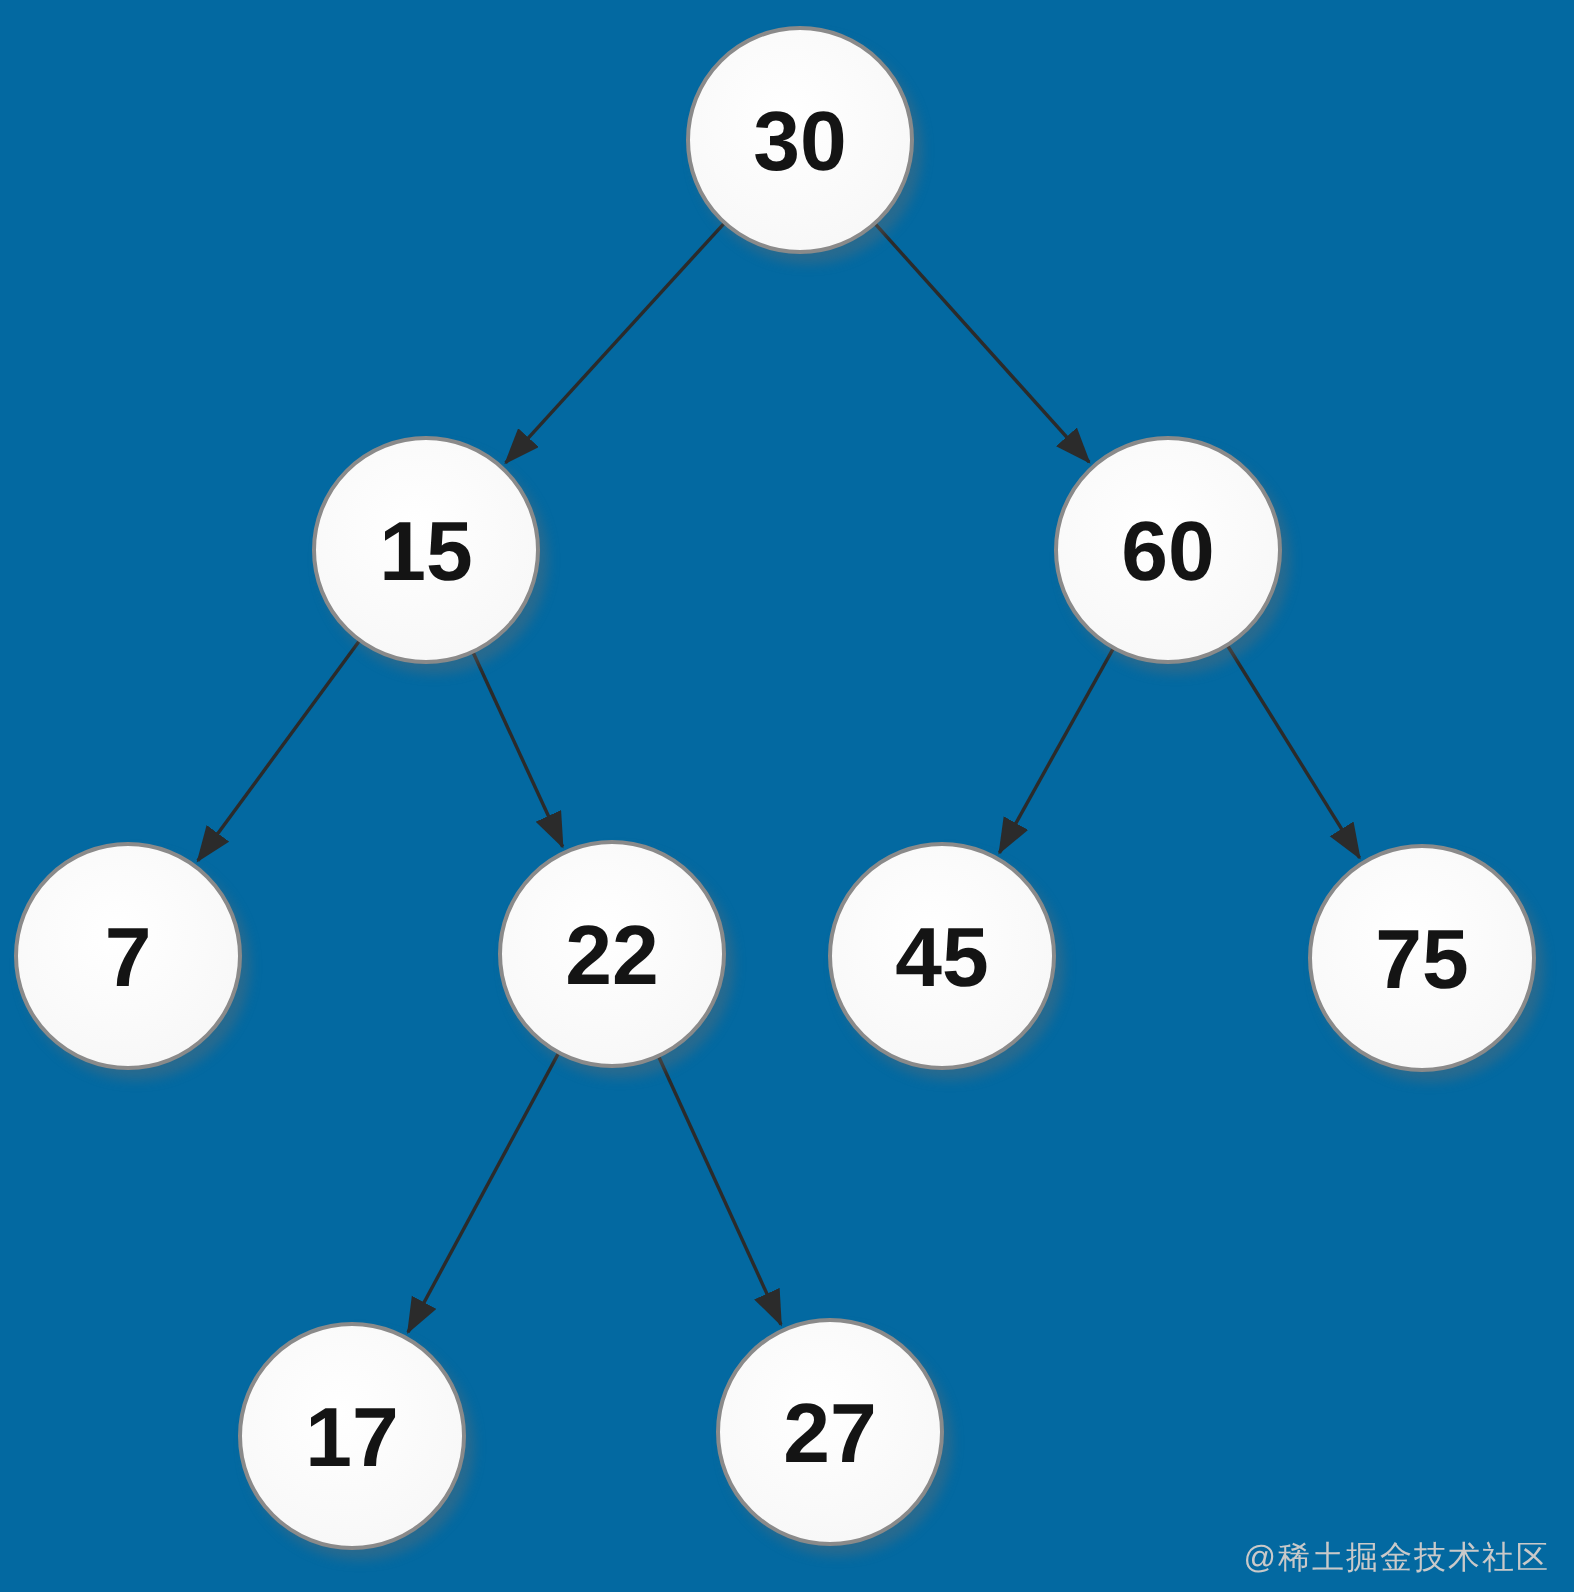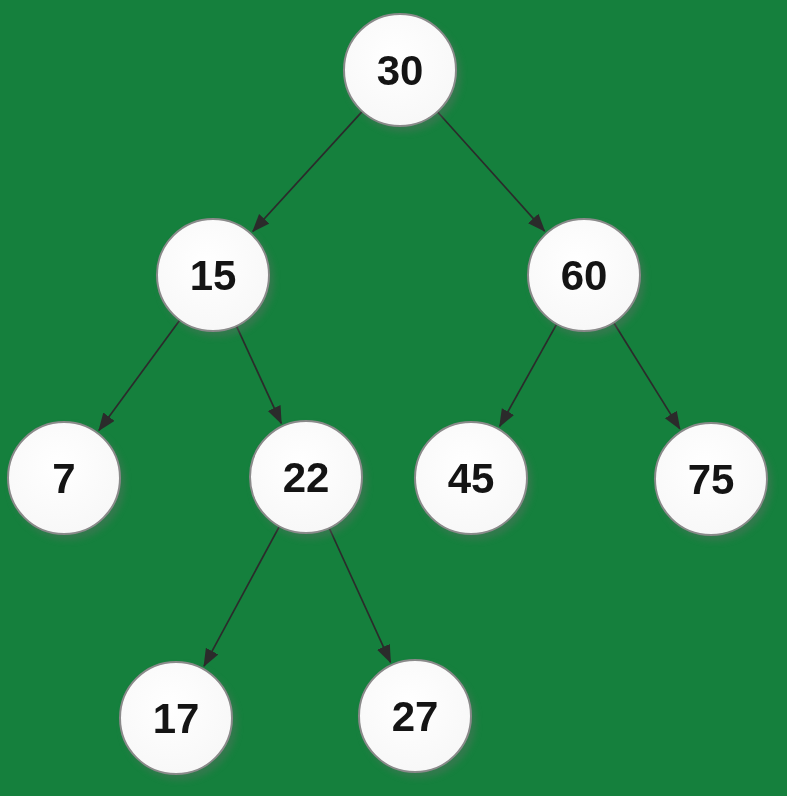--- a/index.html
+++ b/index.html
@@ -8,21 +8,21 @@
     width: 787px;
     height: 796px;
     background: #ffffff;
     overflow: hidden;
     font-family: "Liberation Sans", sans-serif;
   }
   .stage {
     position: relative;
     width: 787px;
     height: 796px;
-    background: #15803d;
+    background: #0369a1;
   }
   svg.tree-canvas {
     display: block;
     width: 787px;
     height: 796px;
   }
   .node-circle {
     filter: drop-shadow(4px 5px 3px rgba(110,110,110,0.35));
   }
   .node-label {
@@ -100,13 +100,14 @@
         <g>
           <circle cx="176" cy="718" r="56" class="node-circle" fill="url(#nodeGrad)" stroke="#8a8a8a" stroke-width="2"></circle>
           <text x="176" y="718" dy="0.36em" class="node-label" fill="#141414">17</text>
         </g>
         <g>
           <circle cx="415" cy="716" r="56" class="node-circle" fill="url(#nodeGrad)" stroke="#8a8a8a" stroke-width="2"></circle>
           <text x="415" y="716" dy="0.36em" class="node-label" fill="#141414">27</text>
         </g>
       </g>
   </svg>
+  <div class="watermark" style="color: rgb(201, 201, 201);">@稀土掘金技术社区</div>
 </div>
 
 </body></html>

